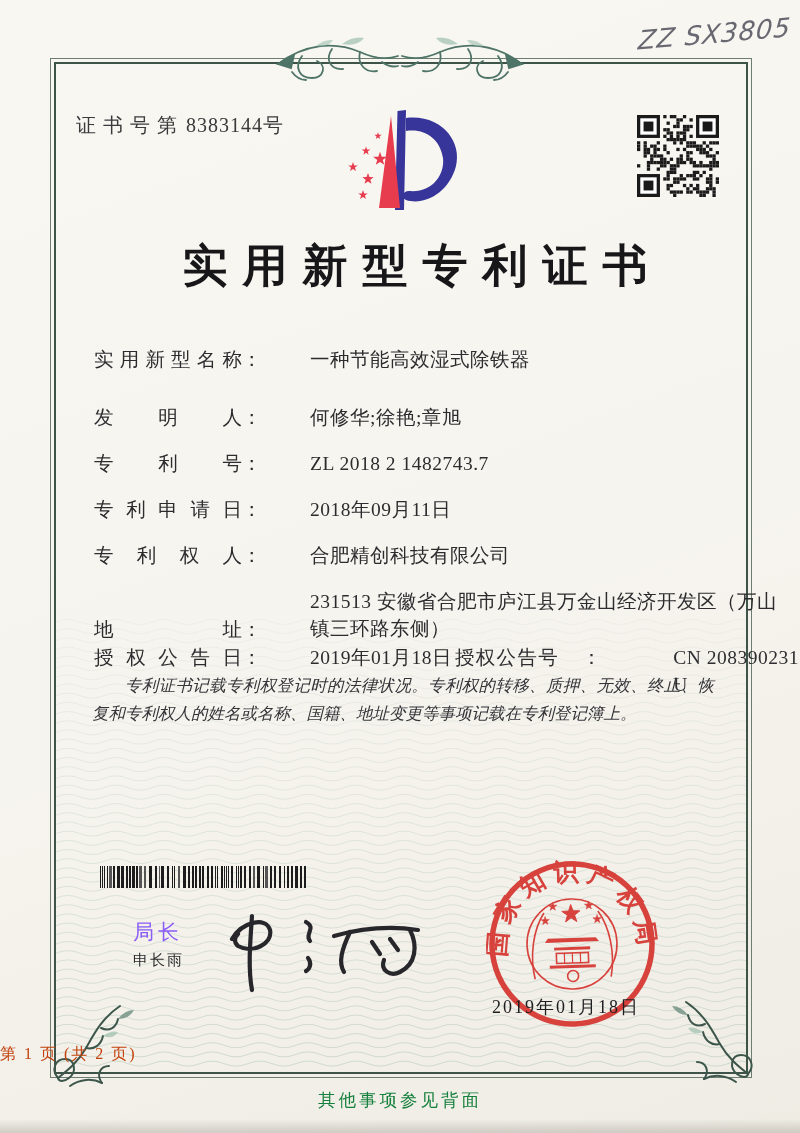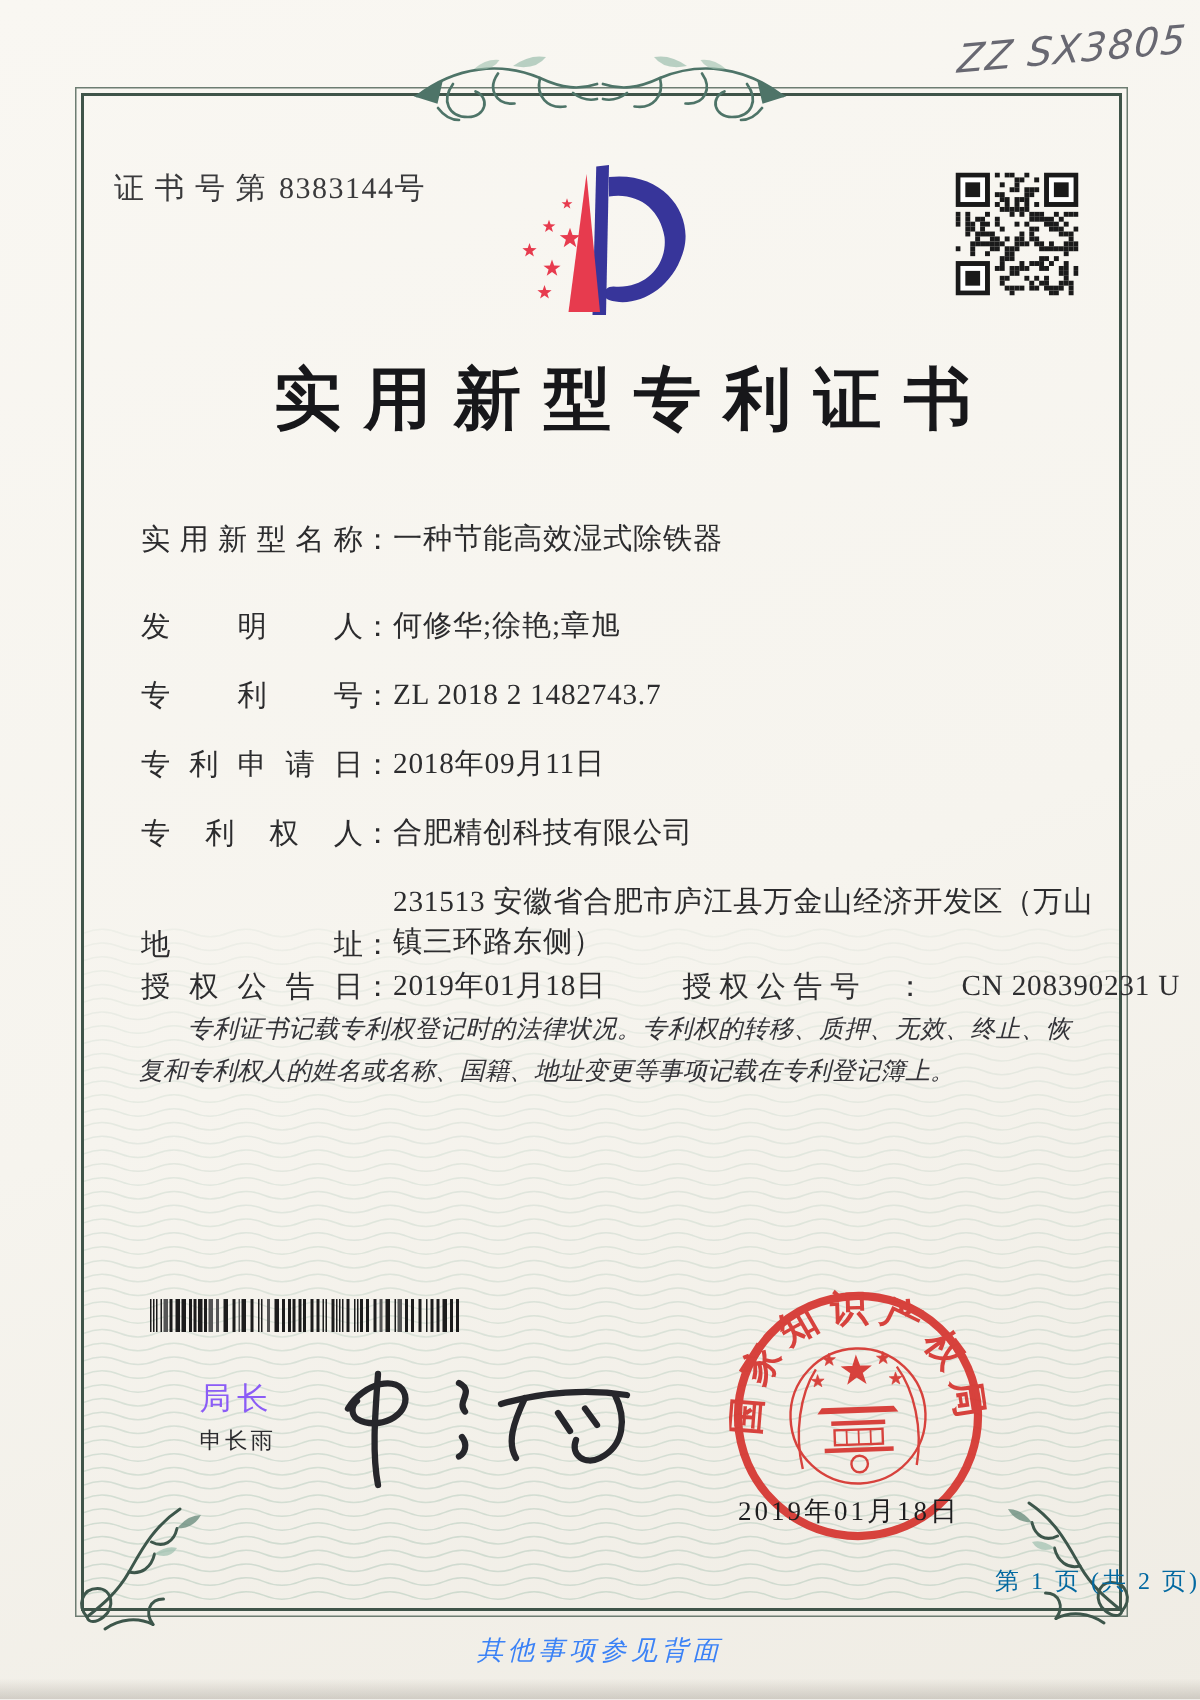--- a/index.html
+++ b/index.html
@@ -30,42 +30,42 @@
   .cert-no .num{letter-spacing:1px;padding-left:2px;}
   .logo{position:absolute;left:334px;top:106px;}
   .qr{position:absolute;left:637px;top:115px;}
   
   .title{position:absolute;left:0;top:236px;width:800px;text-align:center;
     font-size:45px;font-weight:600;letter-spacing:15px;text-indent:15px;color:#17171a;margin-left:15px;}
   
   .frow{position:absolute;left:94px;display:flex;align-items:flex-end;font-size:19.5px;color:#2c2c2e;}
   .flabel{display:inline-block;width:148px;text-align:justify;text-align-last:justify;}
   .fcolon{display:inline-block;width:20px;}
-  .fvalue{display:inline-block;max-width:480px;letter-spacing:.5px;line-height:1.4;}
+  .fvalue{display:inline-block;max-width:480px;letter-spacing:.5px;line-height:1.4;margin-left:48px;}
   .grant-right{position:absolute;left:455px;top:644px;display:flex;font-size:19.5px;gap:24px;}
   .grant-right .flabel{width:118px;}
   
   .body-text{position:absolute;left:92px;top:672px;width:622px;
     font-size:16.5px;line-height:1.72;color:#333338;font-style:italic;text-align:justify;}
   .body-text p{margin:0;text-indent:2em;}
   .barcode{position:absolute;left:100px;top:866px;}
   
   .signer-role{position:absolute;left:133px;top:918px;font-size:21px;
     font-family:"Liberation Sans","DejaVu Sans",sans-serif;letter-spacing:4px;color:#8b5cf6;}
   .signer-name{position:absolute;left:133px;top:951px;font-size:15px;
     font-family:"Liberation Sans","DejaVu Sans",sans-serif;letter-spacing:2px;color:#2b2b2e;}
   .signature{position:absolute;left:222px;top:884px;}
   
   .seal{position:absolute;left:486px;top:858px;transform:rotate(-2deg);}
   .seal-date{position:absolute;left:492px;top:995px;font-size:18px;color:#1e1e20;letter-spacing:2px;}
   
-  .page-info{position:absolute;left:0;top:1044px;width:800px;text-align:right;
-    font-size:16px;color:#0369a1;letter-spacing:2px;}
+  .page-info{position:absolute;left:0;top:1044px;width:800px;text-align:left;
+    font-size:16px;color:#c2410c;letter-spacing:2px;}
   .back-note{position:absolute;left:0;top:1088px;width:800px;text-align:center;
-    font-size:17.5px;color:#3b82f6;font-style:italic;letter-spacing:3px;}
+    font-size:17.5px;color:#15803d;letter-spacing:3px;}
 </style>
 </head>
 <body>
 
 <svg class="waves" id="waves" width="690" height="454">
     <path d="M0 4 q12 -5 24 0 t24 0 t24 0 t24 0 t24 0 t24 0 t24 0 t24 0 t24 0 t24 0 t24 0 t24 0 t24 0 t24 0 t24 0 t24 0 t24 0 t24 0 t24 0 t24 0 t24 0 t24 0 t24 0 t24 0 t24 0 t24 0 t24 0 t24 0 t24 0" fill="none" stroke="#a9c4b4" stroke-opacity="0.120" stroke-width="1"></path>
     <path d="M0 13.2 q12 -5 24 0 t24 0 t24 0 t24 0 t24 0 t24 0 t24 0 t24 0 t24 0 t24 0 t24 0 t24 0 t24 0 t24 0 t24 0 t24 0 t24 0 t24 0 t24 0 t24 0 t24 0 t24 0 t24 0 t24 0 t24 0 t24 0 t24 0 t24 0 t24 0" fill="none" stroke="#a9c4b4" stroke-opacity="0.128" stroke-width="1"></path>
     <path d="M0 22.4 q12 -5 24 0 t24 0 t24 0 t24 0 t24 0 t24 0 t24 0 t24 0 t24 0 t24 0 t24 0 t24 0 t24 0 t24 0 t24 0 t24 0 t24 0 t24 0 t24 0 t24 0 t24 0 t24 0 t24 0 t24 0 t24 0 t24 0 t24 0 t24 0 t24 0" fill="none" stroke="#a9c4b4" stroke-opacity="0.135" stroke-width="1"></path>
     <path d="M0 31.599999999999998 q12 -5 24 0 t24 0 t24 0 t24 0 t24 0 t24 0 t24 0 t24 0 t24 0 t24 0 t24 0 t24 0 t24 0 t24 0 t24 0 t24 0 t24 0 t24 0 t24 0 t24 0 t24 0 t24 0 t24 0 t24 0 t24 0 t24 0 t24 0 t24 0 t24 0" fill="none" stroke="#a9c4b4" stroke-opacity="0.142" stroke-width="1"></path>
     <path d="M0 40.8 q12 -5 24 0 t24 0 t24 0 t24 0 t24 0 t24 0 t24 0 t24 0 t24 0 t24 0 t24 0 t24 0 t24 0 t24 0 t24 0 t24 0 t24 0 t24 0 t24 0 t24 0 t24 0 t24 0 t24 0 t24 0 t24 0 t24 0 t24 0 t24 0 t24 0" fill="none" stroke="#a9c4b4" stroke-opacity="0.150" stroke-width="1"></path>

